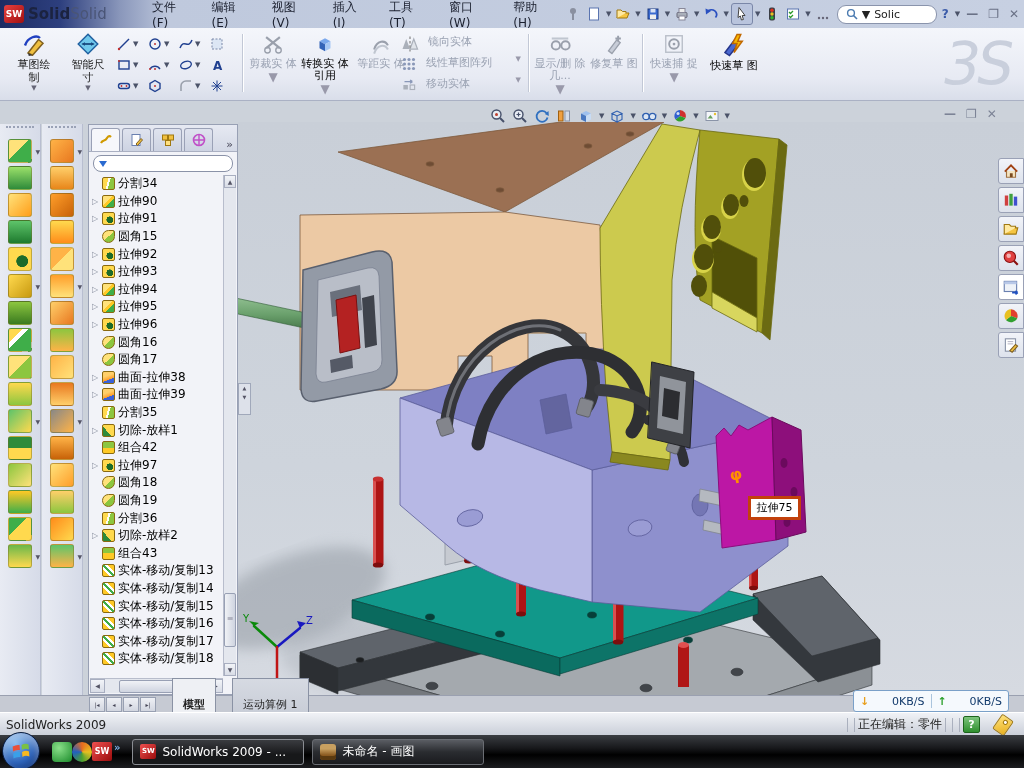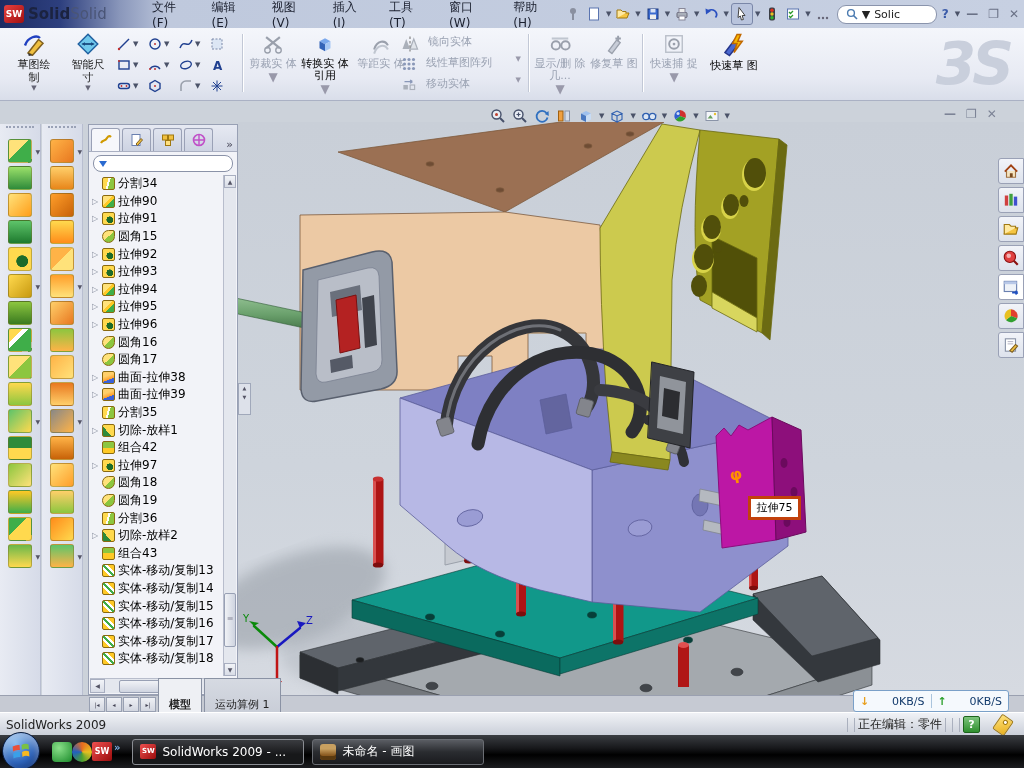--- a/index.html
+++ b/index.html
@@ -24,21 +24,21 @@
   .caret{font-size:7px;color:#4a5268;margin:0 1px;}
   .searchbox{display:flex;align-items:center;gap:3px;background:#fff;border:1px solid #8a94ac;
     border-radius:9px;height:17px;padding:0 8px;margin-left:4px;width:86px;}
   .searchbox span{font-size:11px;color:#222;}
   .winbtn{color:#6a7186;font-size:12px;font-weight:bold;padding:0 5px;}
   
   .cmdbar{left:0;top:28px;width:1024px;height:72px;
     background:linear-gradient(180deg,#f4f6fb 0,#e7eaf3 70%,#d9deea 100%);
     border-bottom:1px solid #aab1c4;}
   .watermark{position:absolute;right:14px;top:2px;font-size:58px;font-style:italic;
-    color:#c9cfdc;font-weight:bold;letter-spacing:-4px;}
+    color:#c9cfdc;font-weight:normal;letter-spacing:-4px;}
   .bigbtn{position:absolute;top:4px;width:52px;text-align:center;}
   .bigbtn .lbl{font-size:11px;line-height:1.15;color:#1a1a1a;white-space:pre-line;}
   .bigbtn .car{font-size:7px;color:#667;}
   .cmd-lbl-dis{color:#9aa2b2 !important;}
   .gridcell{position:absolute;width:30px;height:20px;display:flex;align-items:center;}
   .midbtn{position:absolute;top:5px;text-align:center;}
   .midbtn .lbl{font-size:11px;line-height:1.1;}
   .stackrow{position:absolute;left:400px;width:122px;height:21px;display:flex;align-items:flex-start;gap:8px;}
   .stackrow .lbl{font-size:11px;}
   .vsep{position:absolute;top:6px;width:1px;height:58px;background:#c2c8d6;border-right:1px solid #fff;}
@@ -106,21 +106,21 @@
   .netmon{left:853px;top:690px;width:154px;height:20px;background:#f5f9fd;border:1px solid #7aa0c8;
     border-radius:3px;display:flex;align-items:center;z-index:40;font-size:11px;color:#123a6b;}
   .netmon .half{flex:1;display:flex;align-items:center;justify-content:space-between;padding:0 6px;}
   .netdiv{width:1px;height:14px;background:#aac4dd;}
   .dnarrow{color:#e8a020;font-weight:bold;} .uparrow{color:#2ca02c;font-weight:bold;}
   
   .modeltabs{left:0;top:695px;width:1024px;height:17px;background:#c6cad3;border-top:1px solid #9aa0b0;display:flex;align-items:center;}
   .navbtn{width:14px;height:13px;margin-left:1px;background:linear-gradient(180deg,#eef0f5,#d2d6e0);
     border:1px solid #98a0b2;font-size:6px;text-align:center;line-height:13px;color:#445;}
   .btab{height:15px;padding:18px 10px;font-size:11px;display:flex;align-items:center;border:1px solid #8a92a4;
-    background:linear-gradient(180deg,#d6dae2,#c2c7d2);margin-left:2px;color:#222;}
+    background:linear-gradient(180deg,#d6dae2,#c2c7d2);margin-left:16px;color:#222;}
   .btab.active{background:#eef0f4;font-weight:bold;}
   
   .statusbar{left:0;top:712px;width:1024px;height:23px;
     background:linear-gradient(180deg,#f0f2f6,#c9ced8);border-top:1px solid #fff;display:flex;align-items:center;font-size:12px;color:#222;}
   .sep{width:1px;height:14px;background:#aab0be;margin:0 3px;}
   .qicon{width:15px;height:15px;background:linear-gradient(180deg,#7cc47c,#2f8f2f);border:1px solid #1c641c;
     color:#fff;font-size:11px;font-weight:bold;text-align:center;line-height:15px;border-radius:2px;}
   .tagicon{width:12px;height:16px;background:linear-gradient(135deg,#ffe27a,#e8b020);border:1px solid #a07810;
     border-radius:2px;transform:rotate(35deg);position:relative;}
   .tagicon:after{content:"";position:absolute;left:4px;top:2px;width:3px;height:3px;border-radius:50%;background:#fff;border:1px solid #a07810;}

